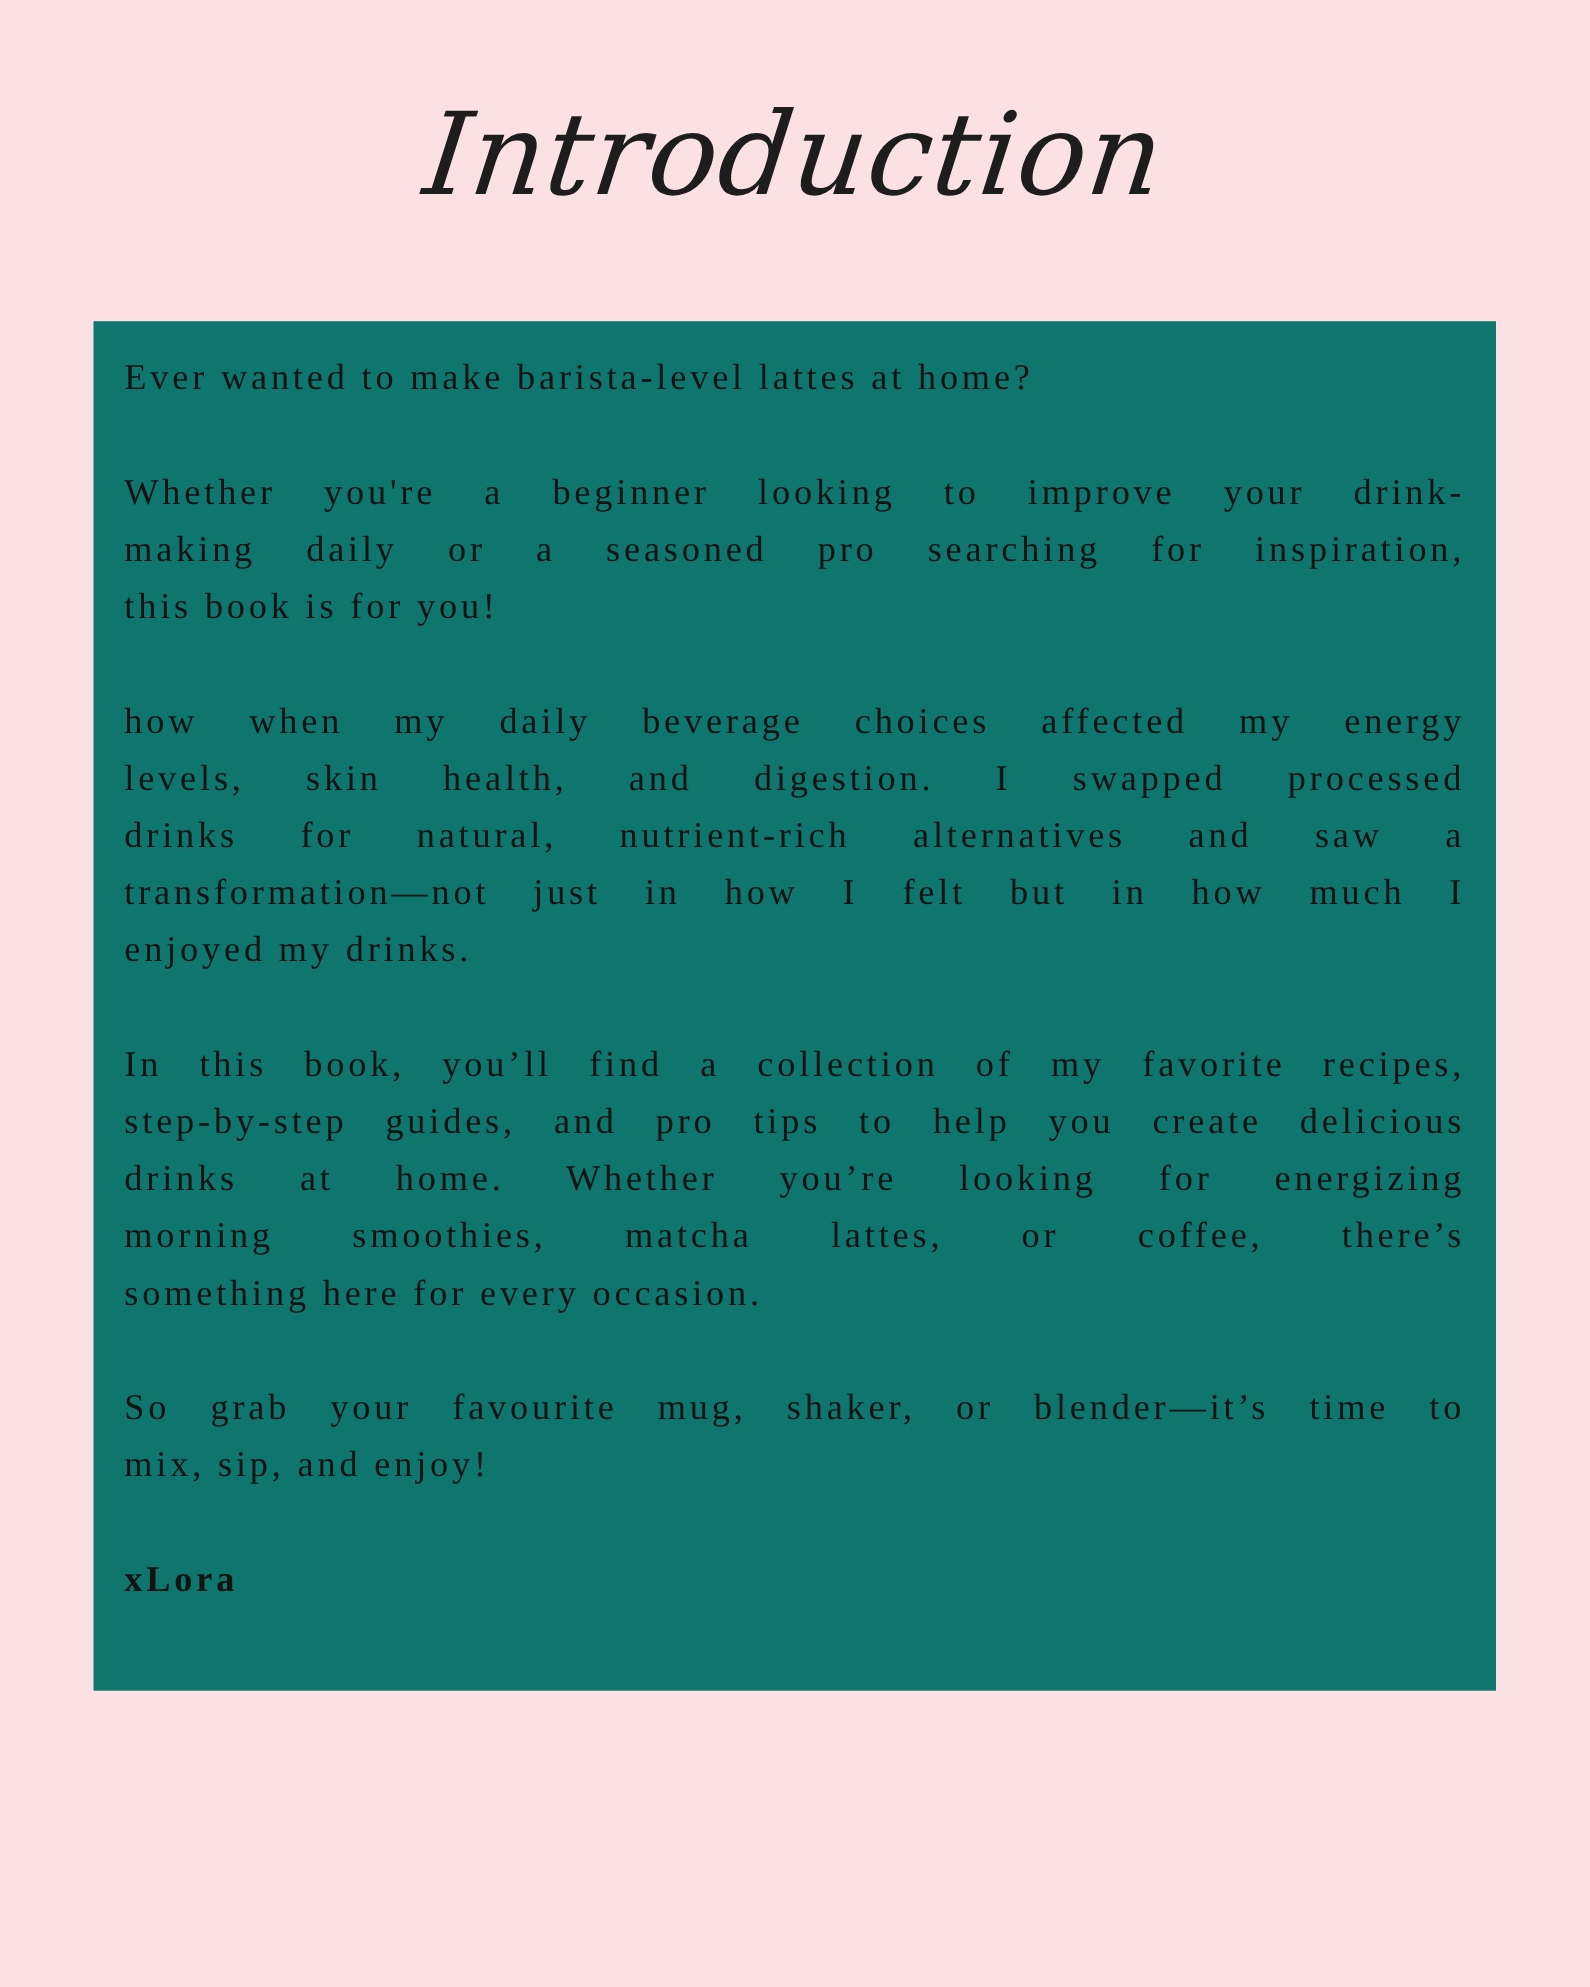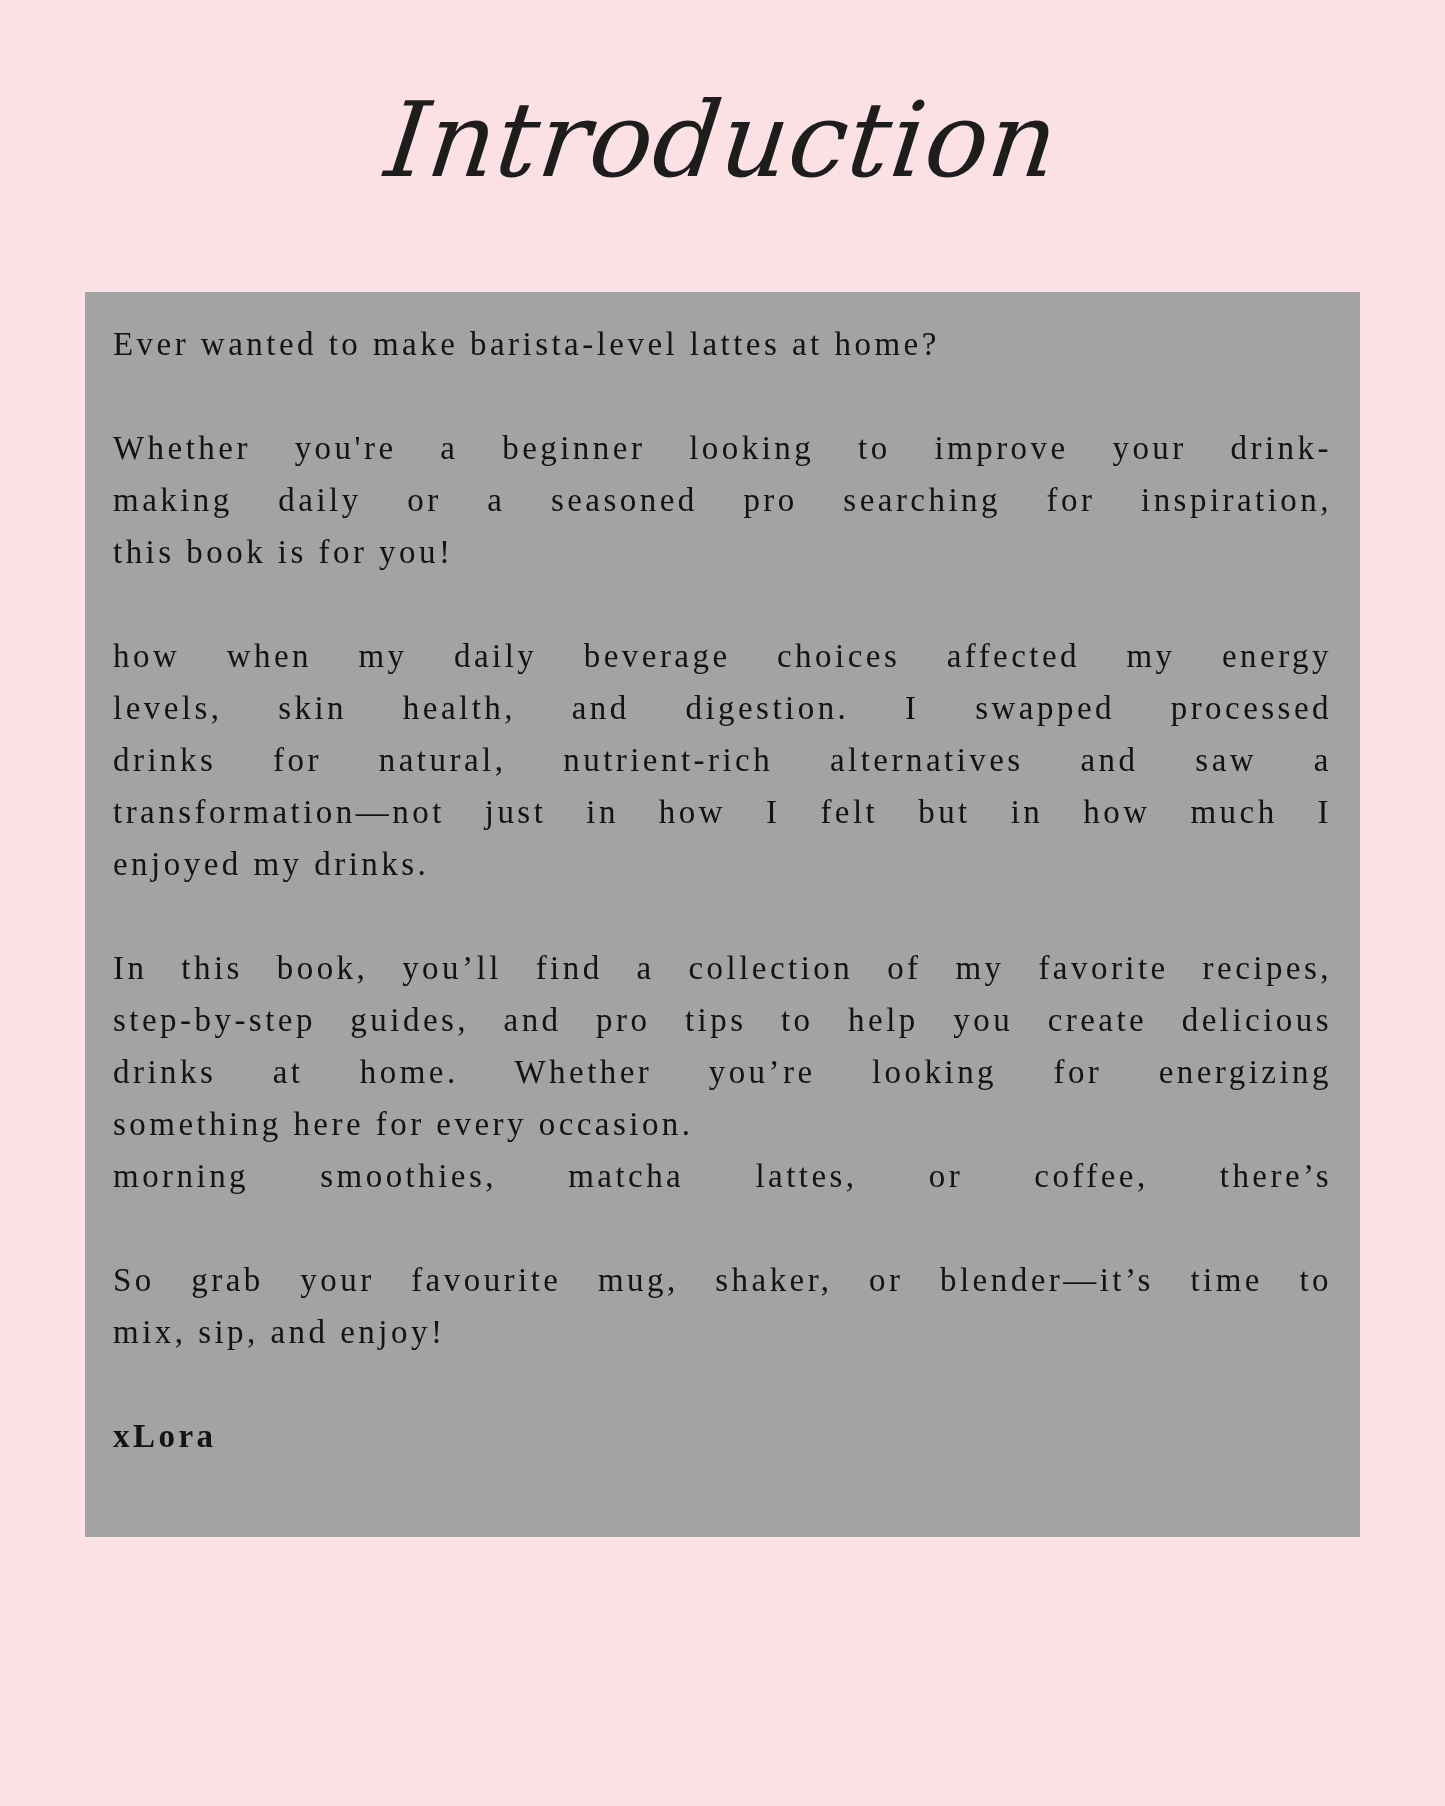--- a/index.html
+++ b/index.html
@@ -29,21 +29,21 @@
     font-size: 104px;
     line-height: 1.2;
     color: #1d1d1d;
     transform: skewX(-7deg);
     letter-spacing: 1px;
     white-space: nowrap;
   }
   .card {
     width: 1275px;
     margin: 0 auto;
-    background: #a3a3a3;
+    background: #0f766e;
     box-sizing: border-box;
     padding: 26px 28px 23px 28px;
     min-height: 1245px;
   }
   .intro-text {
     color: #131313;
     font-size: 33px;
     line-height: 52px;
     letter-spacing: 0.105em;
   }
@@ -88,22 +88,22 @@
           <div class="line">how when my daily beverage choices affected my energy</div>
           <div class="line">levels, skin health, and digestion. I swapped processed</div>
           <div class="line">drinks for natural, nutrient-rich alternatives and saw a</div>
           <div class="line">transformation—not just in how I felt but in how much I</div>
           <div class="line para-last">enjoyed my drinks.</div>
         </div>
         <div class="para">
           <div class="line">In this book, you’ll find a collection of my favorite recipes,</div>
           <div class="line">step-by-step guides, and pro tips to help you create delicious</div>
           <div class="line">drinks at home. Whether you’re looking for energizing</div>
+          <div class="line">morning smoothies, matcha lattes, or coffee, there’s</div>
           <div class="line para-last">something here for every occasion.</div>
-          <div class="line">morning smoothies, matcha lattes, or coffee, there’s</div>
         </div>
         <div class="para">
           <div class="line">So grab your favourite mug, shaker, or blender—it’s time to</div>
           <div class="line para-last">mix, sip, and enjoy!</div>
         </div>
       </div>
     <div class="signature">xLora</div>
   </div>
 </div>
 

